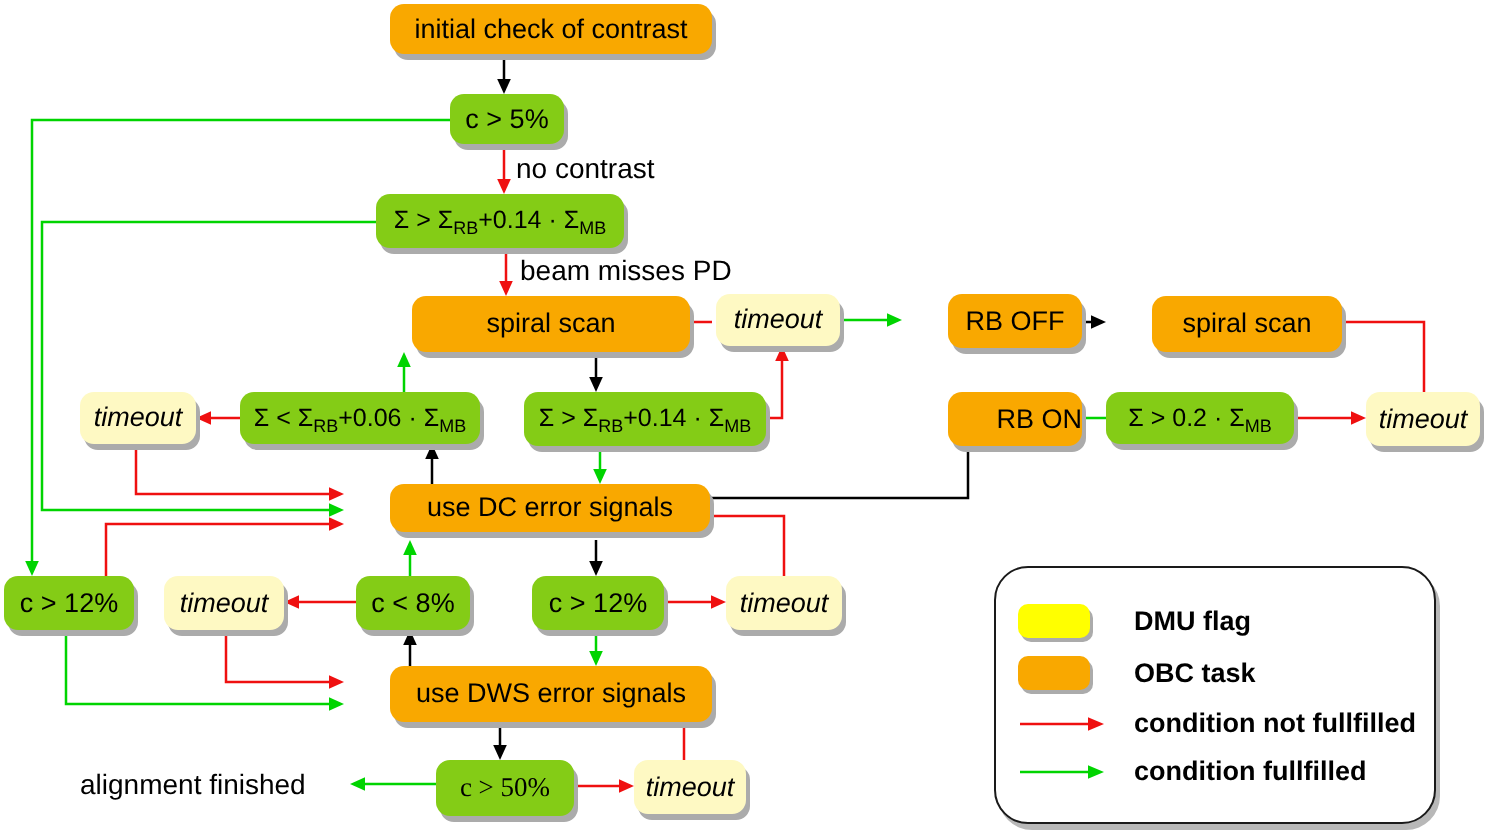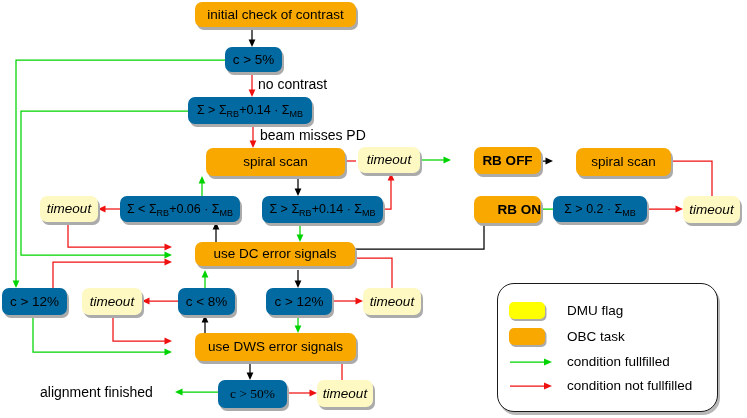--- a/index.html
+++ b/index.html
@@ -6,34 +6,34 @@
   #stage {
     position:relative; width:747px; height:418px; background:#ffffff;
     font-family:"Liberation Sans", sans-serif; overflow:hidden;
   }
   #edges { position:absolute; left:0; top:0; z-index:1; }
   .node {
     position:absolute; z-index:2; display:flex; align-items:center; justify-content:center;
     border-radius:7px; color:#000; white-space:nowrap;
     box-shadow:2px 3px 0 #ababab; line-height:1;
   }
-  .node.flag    { background:#0369a1; }
+  .node.flag    { background:#84cc16; }
   .node.task    { background:#f9a800;margin-left:23px; }
   .node.timeout { background:#fef9c3;font-style:italic; }
-  .node.bold    { font-weight:bold; }
+  .node.bold    { font-weight:normal; }
   .node .sub { font-size:9px; position:relative; top:3px; letter-spacing:0; }
   .flabel { position:absolute; z-index:2; font-size:14px; color:#000; white-space:nowrap; }
   #legend {
     position:absolute; z-index:2; background:#ffffff;
     border:1.6px solid #1a1a1a; border-radius:17px;
     box-shadow:2px 3px 0 #b8b8b8;
     display:flex; flex-direction:column; justify-content:center;
     padding-left:11px; row-gap:9px;
   }
-  .legend-item { display:flex; align-items:center; }
+  .legend-item { display:flex; align-items:center;font-weight:bold; }
   .legend-swatch {
     width:36px; height:17px; border-radius:5px; box-shadow:1.5px 2px 0 #ababab;
     margin-right:22px; flex:0 0 auto;
   }
   .legend-arrow { margin-right:14px; flex:0 0 auto; }
   .legend-label { font-size:13.5px; color:#000; }
 </style>
 </head>
 <body>
 
@@ -249,26 +249,26 @@
       <div class="legend-item">
         <div class="legend-swatch" style="background: rgb(255, 255, 0);"></div>
         <span class="legend-label">DMU flag</span>
       </div>
       <div class="legend-item">
         <div class="legend-swatch" style="background: rgb(249, 168, 0);"></div>
         <span class="legend-label">OBC task</span>
       </div>
       <div class="legend-item">
         <svg width="44" height="10" class="legend-arrow">
+          <line x1="1" y1="5" x2="36" y2="5" stroke="#ef1010" stroke-width="1.25"></line>
+          <polygon points="43,5 35,1.6 35,8.4" fill="#ef1010"></polygon>
+        </svg>
+        <span class="legend-label">condition not fullfilled</span>
+      </div>
+      <div class="legend-item">
+        <svg width="44" height="10" class="legend-arrow">
           <line x1="1" y1="5" x2="36" y2="5" stroke="#00d400" stroke-width="1.25"></line>
           <polygon points="43,5 35,1.6 35,8.4" fill="#00d400"></polygon>
         </svg>
         <span class="legend-label">condition fullfilled</span>
       </div>
-      <div class="legend-item">
-        <svg width="44" height="10" class="legend-arrow">
-          <line x1="1" y1="5" x2="36" y2="5" stroke="#ef1010" stroke-width="1.25"></line>
-          <polygon points="43,5 35,1.6 35,8.4" fill="#ef1010"></polygon>
-        </svg>
-        <span class="legend-label">condition not fullfilled</span>
-      </div>
     </div>
 </div>
 
 </body></html>

